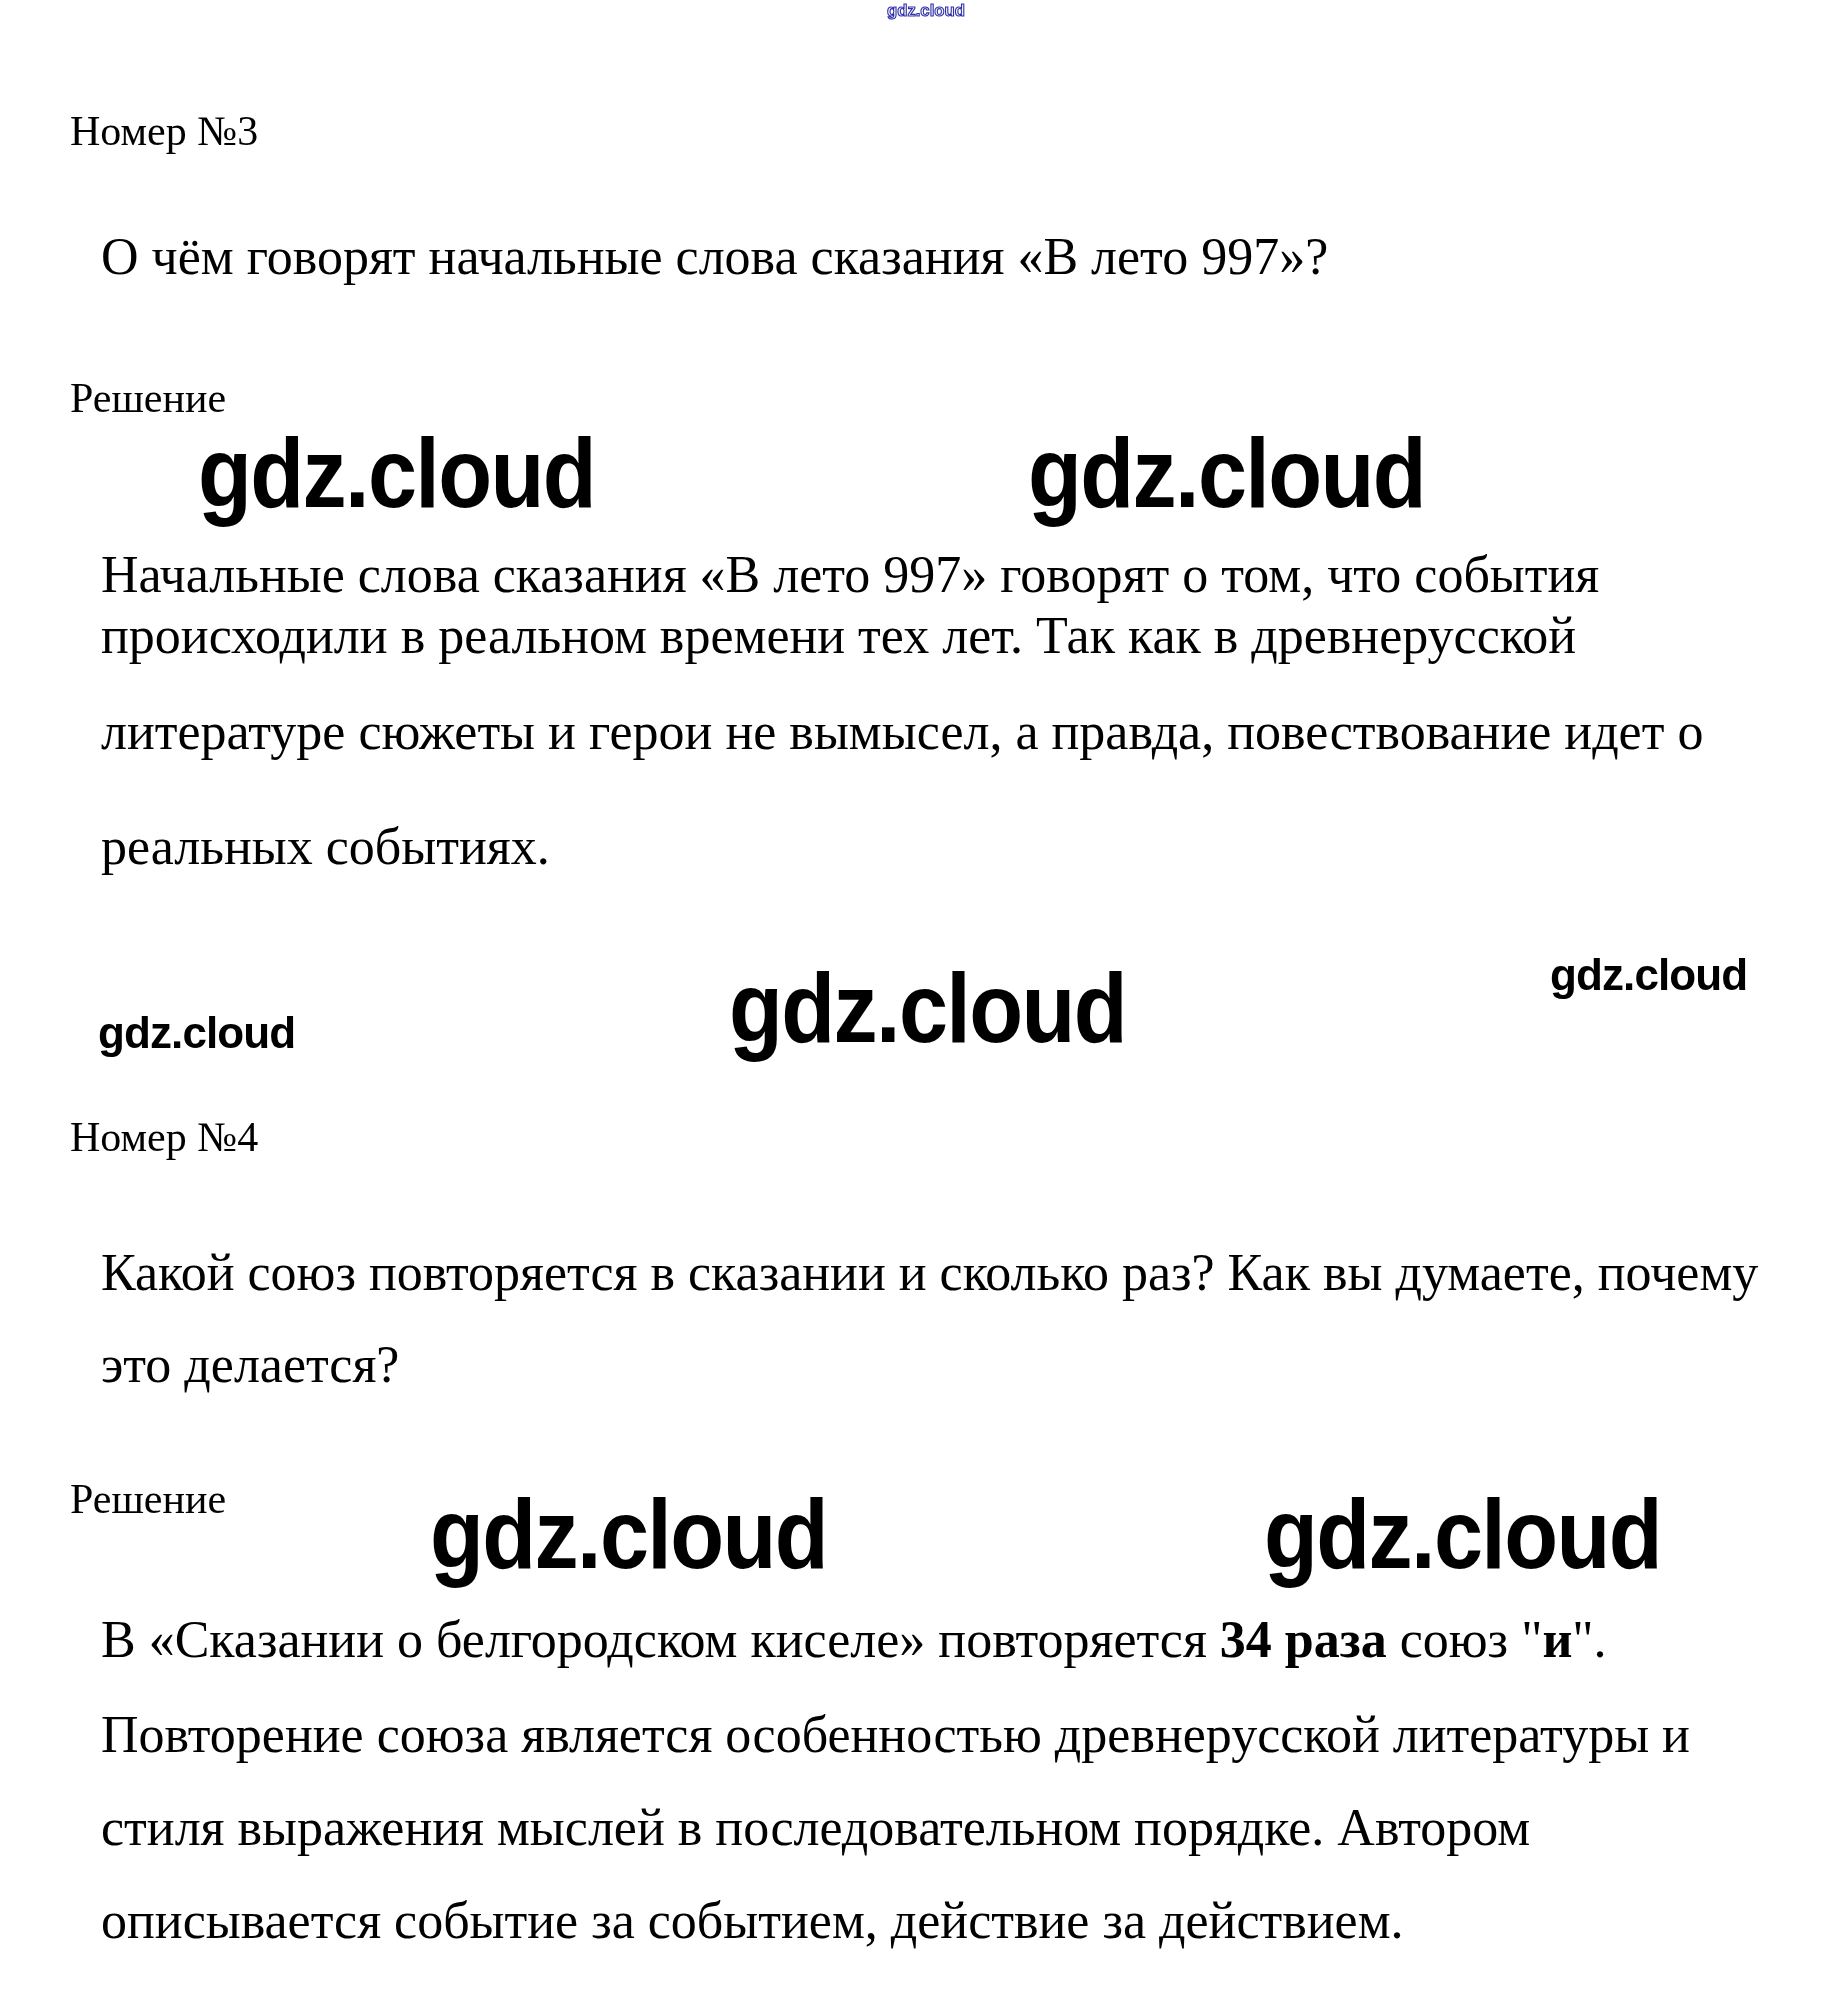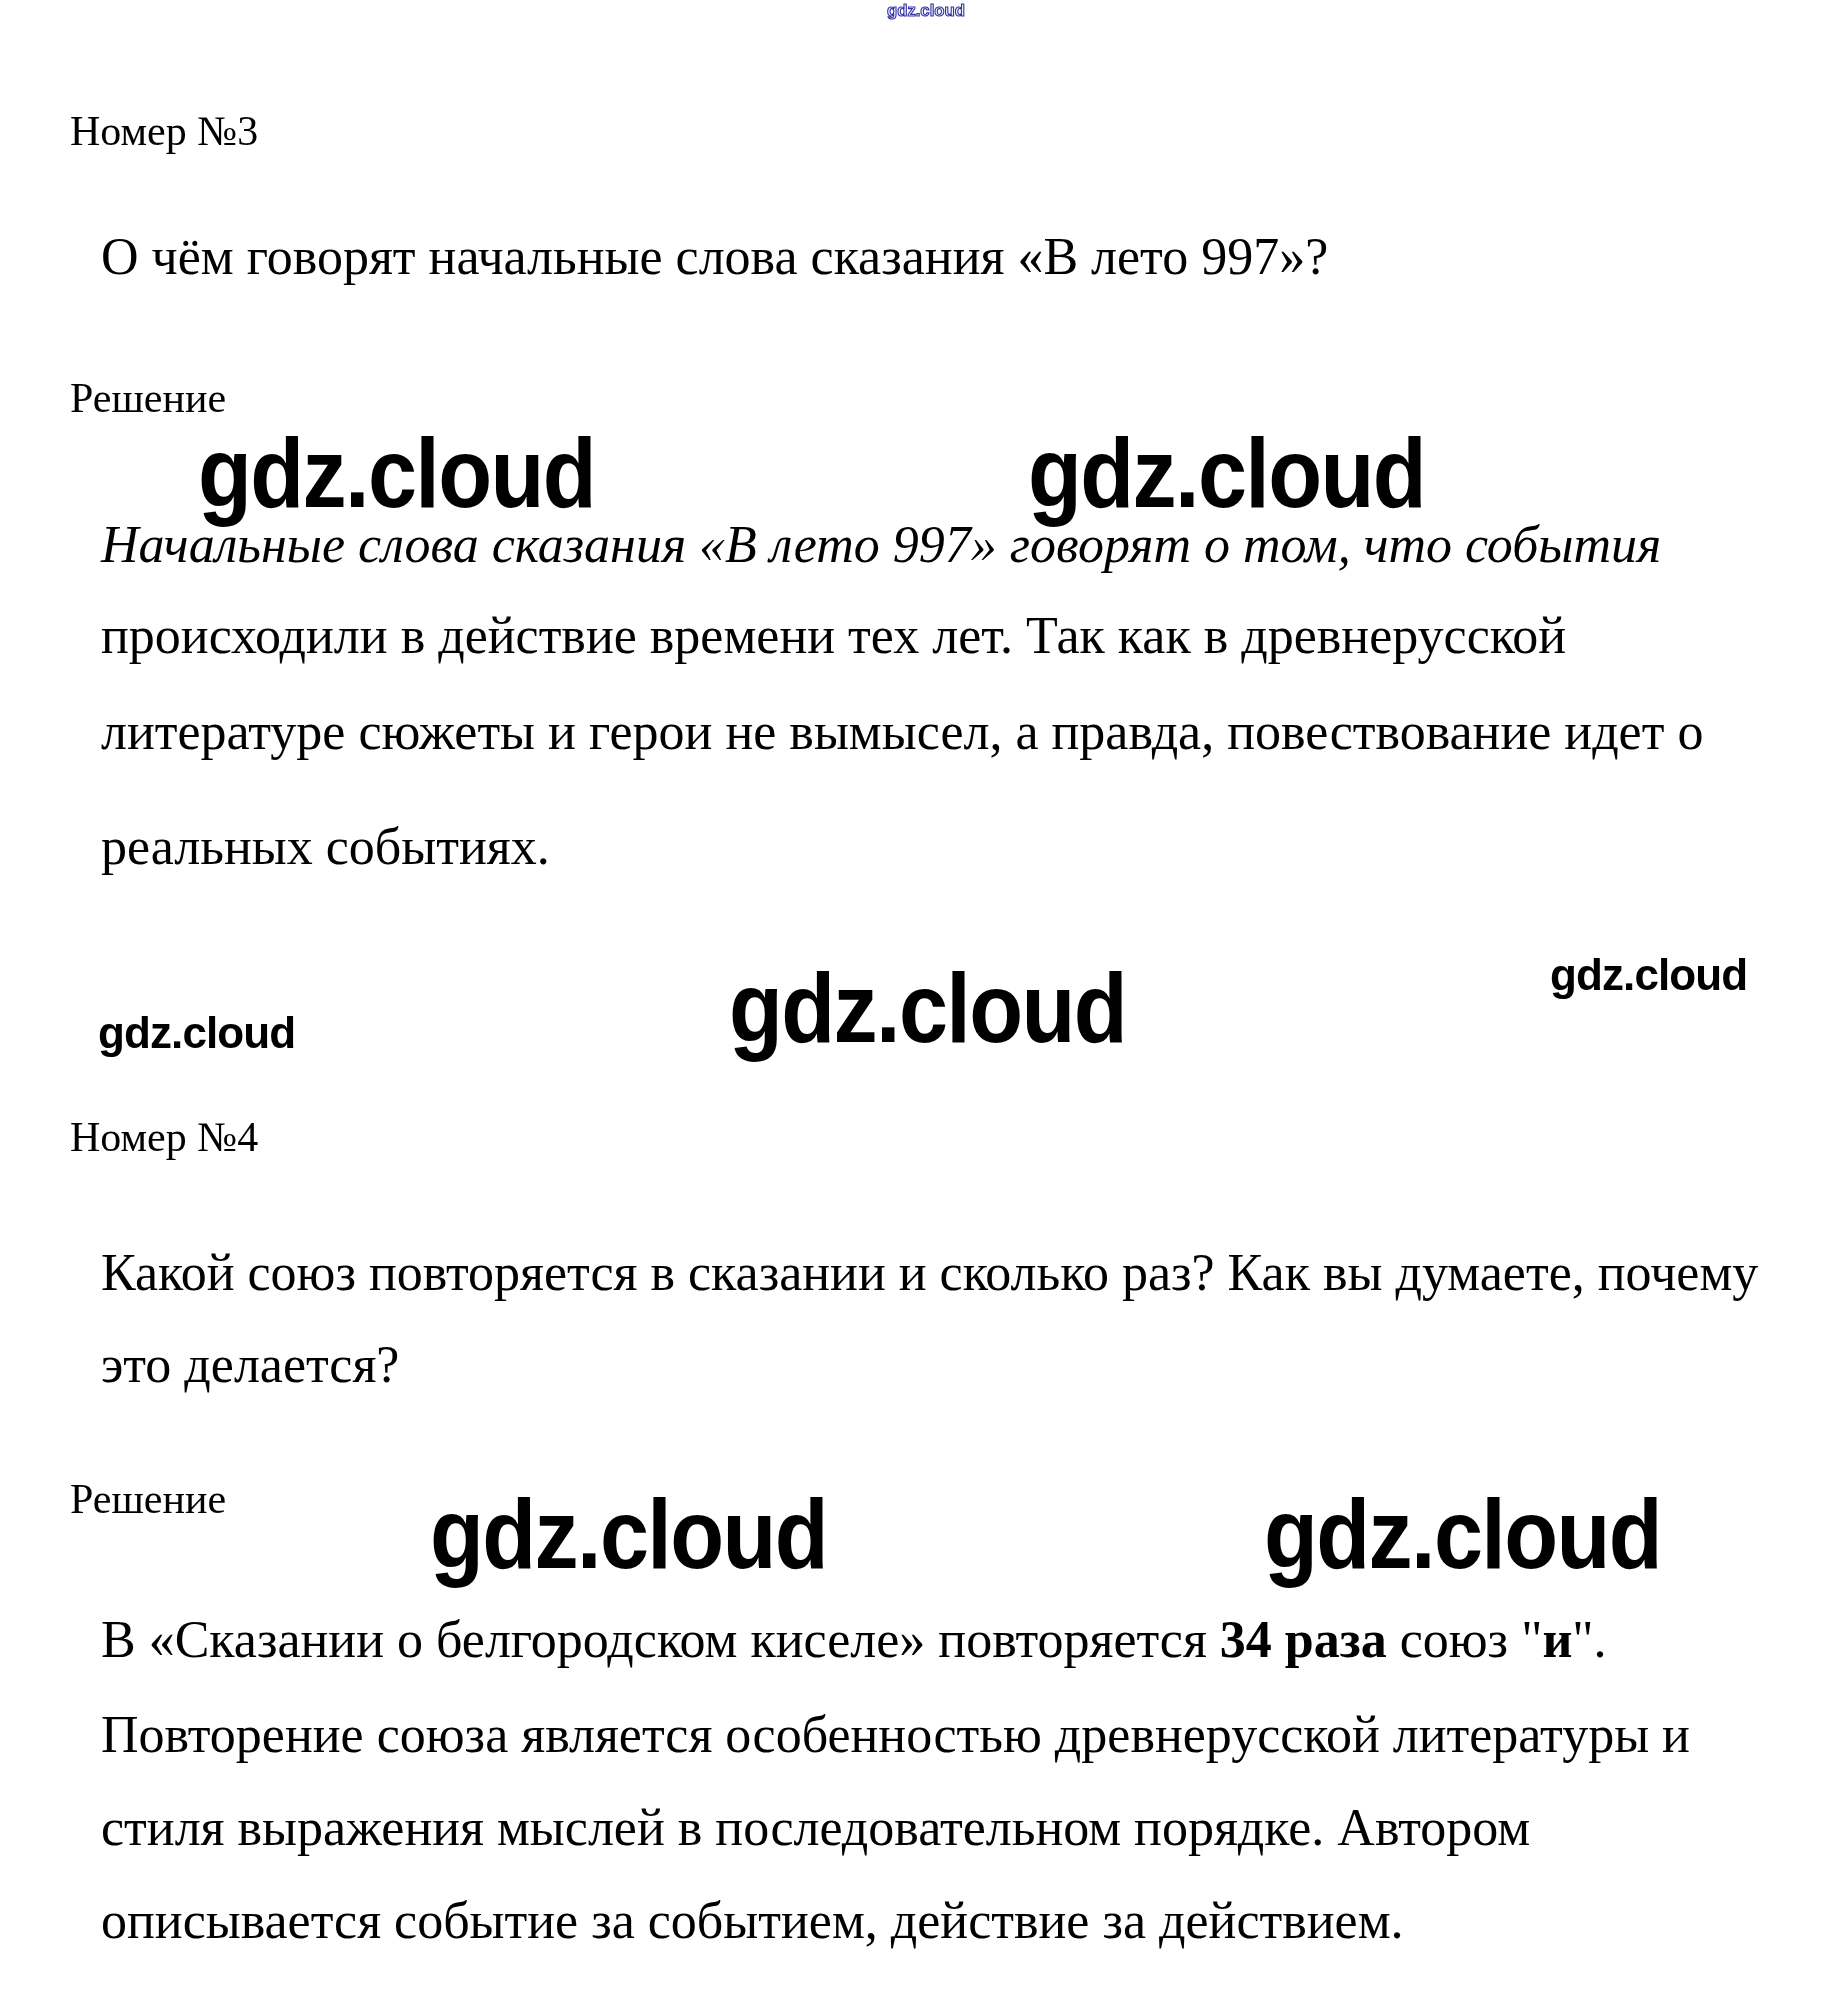--- a/index.html
+++ b/index.html
@@ -72,22 +72,22 @@
 
 <div class="heading" style="top:105px;">Номер №3</div>
 
 <div class="line" style="top:230px;">О чём говорят начальные слова сказания «В лето 997»?</div>
 
 <div class="heading" style="top:372px;">Решение</div>
 
 <div class="wm wm-big" style="left:198px; top:424px;">gdz.cloud</div>
 <div class="wm wm-big" style="left:1028px; top:424px;">gdz.cloud</div>
 
-<div class="line" style="top:518px;font-style:italic;">Начальные слова сказания «В лето 997» говорят о том, что события</div>
-<div class="line" style="top:609px;">происходили в действие времени тех лет. Так как в древнерусской</div>
+<div class="line" style="top:548px;">Начальные слова сказания «В лето 997» говорят о том, что события</div>
+<div class="line" style="top:609px;">происходили в реальном времени тех лет. Так как в древнерусской</div>
 <div class="line" style="top:705px;">литературе сюжеты и герои не вымысел, а правда, повествование идет о</div>
 <div class="line" style="top:820px;">реальных событиях.</div>
 
 <div class="wm wm-med" style="left:98px; top:1011px;">gdz.cloud</div>
 <div class="wm wm-big" style="left:729px; top:959px;">gdz.cloud</div>
 <div class="wm wm-med" style="left:1550px; top:953px;">gdz.cloud</div>
 
 <div class="heading" style="top:1111px;">Номер №4</div>
 
 <div class="line" style="top:1246px;">Какой союз повторяется в сказании и сколько раз? Как вы думаете, почему</div>

